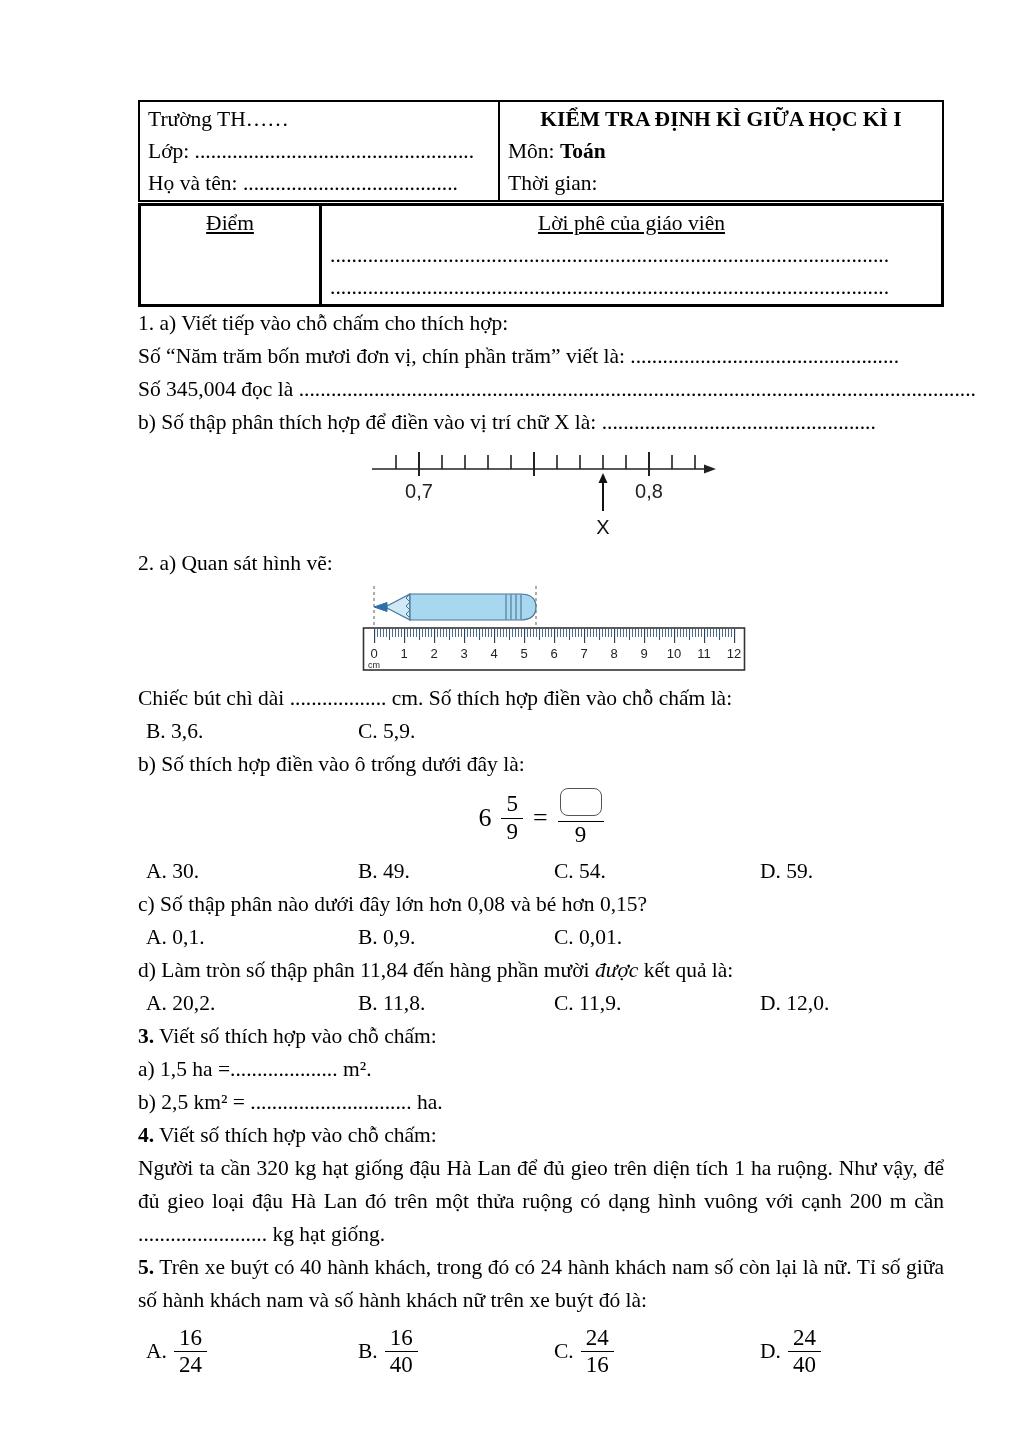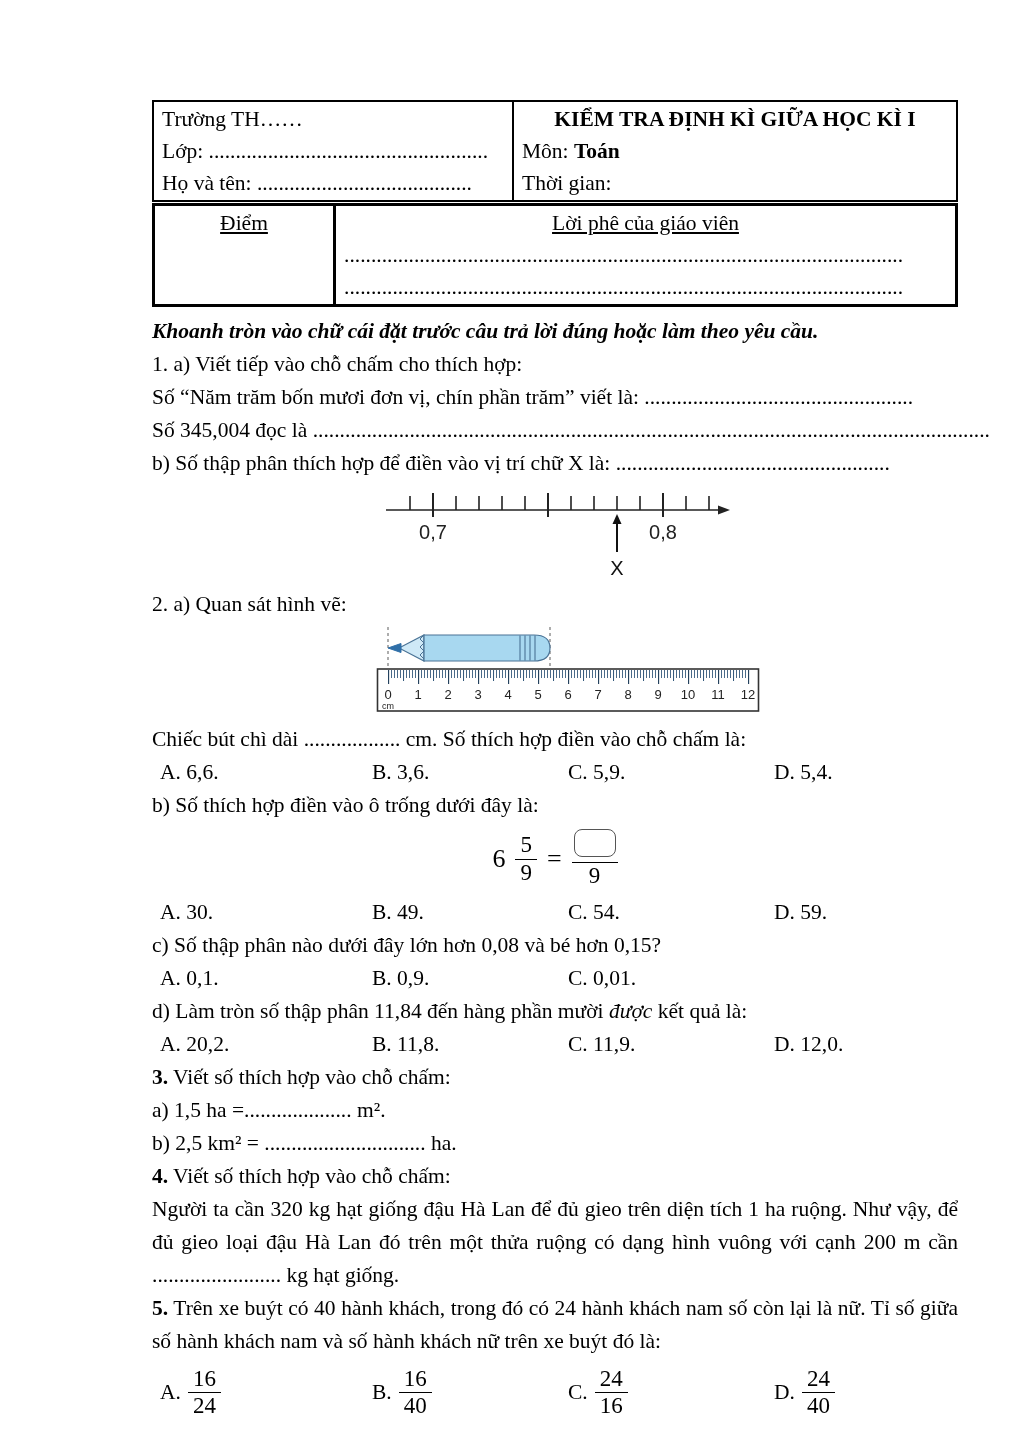--- a/index.html
+++ b/index.html
@@ -1,18 +1,18 @@
 <!DOCTYPE html>
 <html><head>
 <meta charset="utf-8">
 <style>
   html,body{margin:0;padding:0;background:#fff;}
   body{width:1016px;height:1438px;font-family:"Liberation Serif",serif;color:#000;}
   .page{position:relative;width:1016px;height:1438px;overflow:hidden;background:#fff;}
-  .content{position:absolute;left:152px;top:100px;width:806px;}
+  .content{position:absolute;left:138px;top:100px;width:806px;}
   p{margin:0;font-size:21.5px;line-height:33px;white-space:nowrap;}
   p.wrap{white-space:normal;text-align:justify;}
   .hdr-table{width:100%;border-collapse:collapse;table-layout:fixed;}
   .hdr-table td{border:2px solid #000;padding:1px 8px;vertical-align:top;font-size:21.5px;line-height:32px;}
   .t1 .c1{width:342px;}
   .t2{margin-top:1px;}
   .t2 td{border-width:3px;}
   .t2 .c1{width:162px;text-align:center;}
   .bold{font-weight:bold;}
   .bu{font-weight:normal;text-decoration:underline;}
@@ -60,21 +60,20 @@
         </td>
         <td>
           <div class="bu center">Lời phê của giáo viên</div>
           <div style="white-space:nowrap;overflow:hidden;">........................................................................................................</div>
           <div style="white-space:nowrap;overflow:hidden;">........................................................................................................</div>
         </td>
       </tr>
     </tbody>
       </table>
 
-    <p class="instruction">Khoanh tròn vào chữ cái đặt trước câu trả lời đúng hoặc làm theo yêu cầu.</p>
 
     <p>1. a) Viết tiếp vào chỗ chấm cho thích hợp:</p>
     <p>Số “Năm trăm bốn mươi đơn vị, chín phần trăm” viết là: ..................................................</p>
     <p>Số 345,004 đọc là ..............................................................................................................................</p>
     <p>b) Số thập phân thích hợp để điền vào vị trí chữ X là: ...................................................</p>
 
     <div class="fig" style="margin:6px 0 2px 226px;">
       <svg width="400" height="96" viewBox="0 0 400 96">
         <line x1="8" y1="24" x2="344" y2="24" stroke="#222" stroke-width="1.6"></line>
         <polygon points="352,24 340,19.5 340,28.5" fill="#222"></polygon>
@@ -130,24 +129,22 @@
         <text x="284" y="76" font-size="13" fill="#222" text-anchor="middle">9</text>
         <text x="314" y="76" font-size="13" fill="#222" text-anchor="middle">10</text>
         <text x="344" y="76" font-size="13" fill="#222" text-anchor="middle">11</text>
         <text x="374" y="76" font-size="13" fill="#222" text-anchor="middle">12</text>
         <text x="14" y="86" font-size="9" fill="#222" text-anchor="middle">cm</text>
       </svg>
     </div>
 
     <p>Chiếc bút chì dài .................. cm. Số thích hợp điền vào chỗ chấm là:</p>
     <div class="opts">
-      <span>A. 6,6.</span>
       <span>B. 3,6.</span>
       <span>C. 5,9.</span>
-      <span>D. 5,4.</span>
     </div>
 
     <p>b) Số thích hợp điền vào ô trống dưới đây là:</p>
     <div class="eqrow">
       <span>6</span>
       <span class="fr">
         <span class="n">5</span>
         <span class="d">9</span>
       </span>
       <span>=</span>

